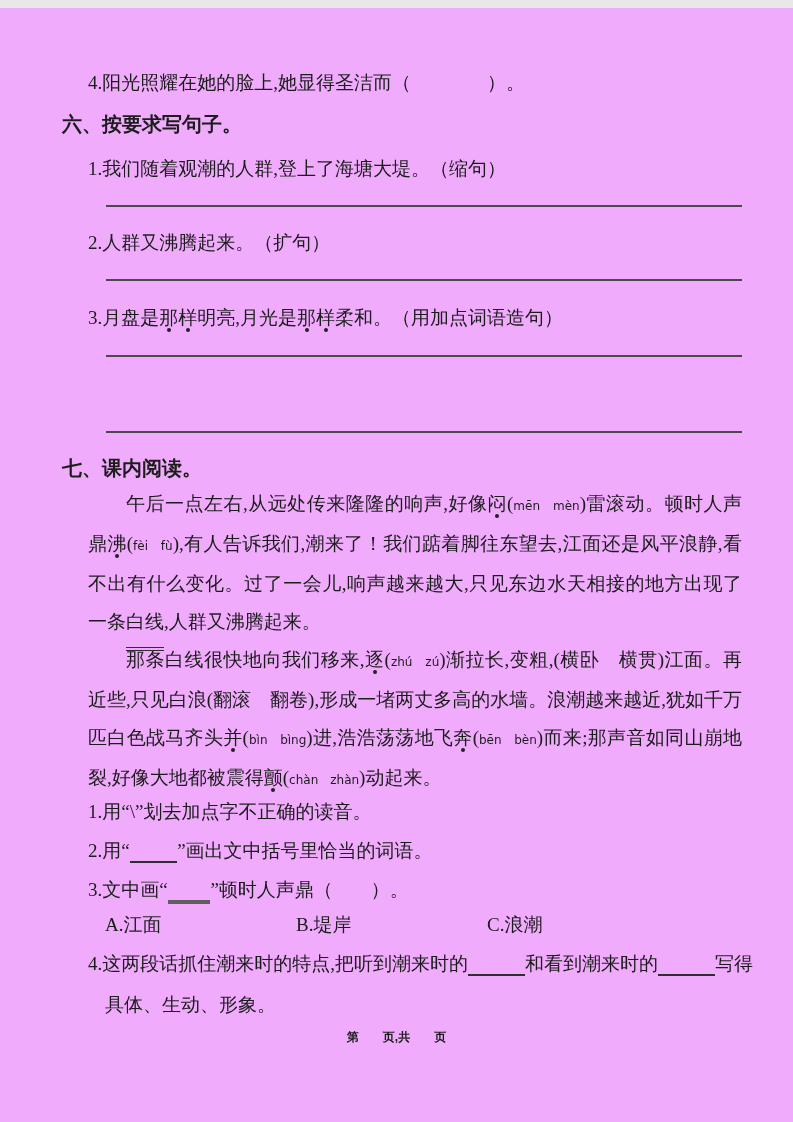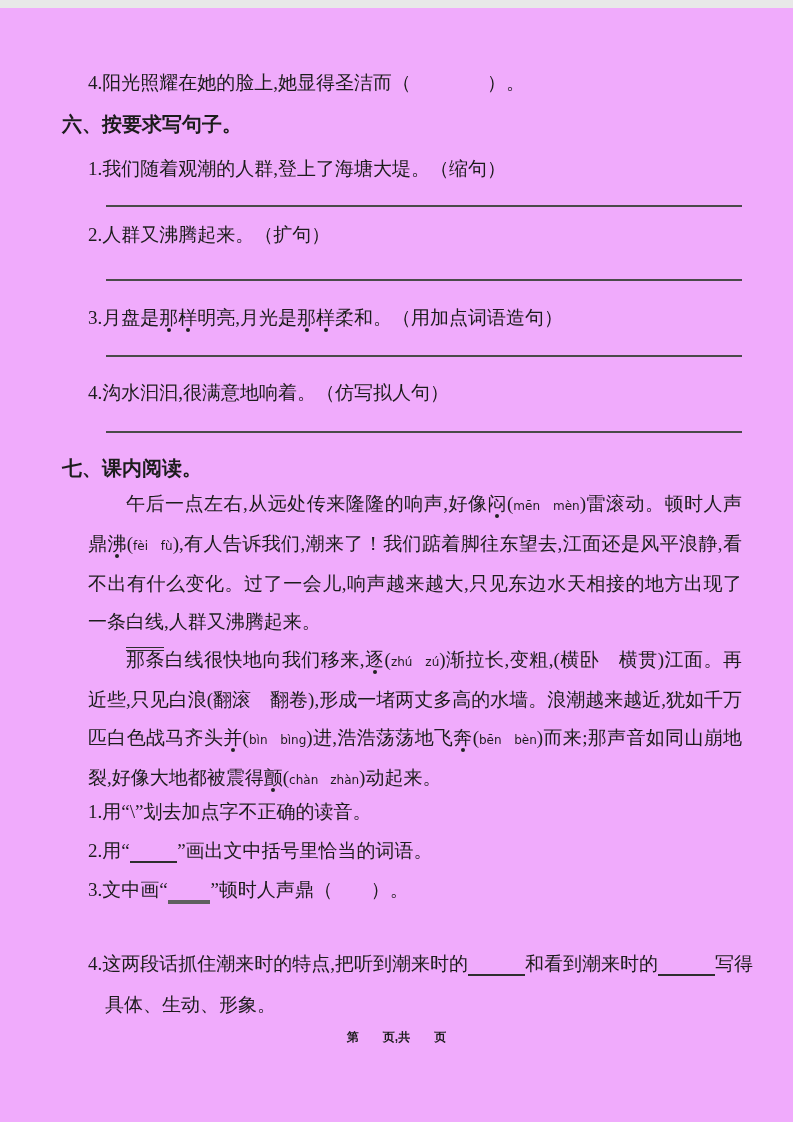--- a/index.html
+++ b/index.html
@@ -45,21 +45,21 @@
     text-decoration-line:underline;
     text-decoration-style:wavy;
     text-decoration-color:#2e2e2e;
     text-underline-offset:4px;
   }
   
   #item-prev{left:88px;top:60px;}
   #h6{left:62px;top:103px;}
   #s6i1{left:88px;top:146px;}
   #rule1{top:197px;}
-  #s6i2{left:88px;top:212px;text-align:center;}
+  #s6i2{left:88px;top:220px;text-align:center;}
   #rule2{top:271px;}
   #s6i3{left:88px;top:295px;}
   #rule3{top:347px;}
   #s6i4{left:88px;top:370px;}
   #rule4{top:423px;}
   #h7{left:62px;top:447px;}
   #q1{left:88px;top:789px;}
   #q2{left:88px;top:828px;}
   #q3{left:88px;top:867px;}
   #opts{left:0;top:904px;width:793px;height:30px;position:absolute;}
@@ -88,33 +88,37 @@
 
   <div class="line" id="s6i1"><span class="seg-txt">1.我们随着观潮的人群,登上了海塘大堤。（缩句）</span></div>
   <div class="answer-rule" id="rule1"></div>
 
   <div class="line" id="s6i2"><span class="seg-txt">2.人群又沸腾起来。（扩句）</span></div>
   <div class="answer-rule" id="rule2"></div>
 
   <div class="line" id="s6i3"><span class="seg-txt">3.月盘是</span><span class="seg-dot">那</span><span class="seg-dot">样</span><span class="seg-txt">明亮,月光是</span><span class="seg-dot">那</span><span class="seg-dot">样</span><span class="seg-txt">柔和。（用加点词语造句）</span></div>
   <div class="answer-rule" id="rule3"></div>
 
-  <div class="line" id="s6i4"><span class="seg-txt">4.沟水汩汩,很满意地响着。（仿写拟人句）</span></div>
   <div class="answer-rule" id="rule4"></div>
 
   <div class="line section-title" id="h7">七、课内阅读。</div>
 
   <div id="passage">
     <p><span class="seg-txt">午后一点左右,从远处传来隆隆的响声,好像</span><span class="seg-dot">闷</span><span class="seg-txt">(</span><span class="seg-pin">mēn　mèn</span><span class="seg-txt">)雷滚动。顿时人声鼎</span><span class="seg-dot">沸</span><span class="seg-txt">(</span><span class="seg-pin">fèi　fù</span><span class="seg-txt">),有人告诉我们,潮来了！我们踮着脚往东望去,江面还是风平浪静,看不出有什么变化。过了一会儿,响声越来越大,只见东边水天相接的地方出现了一条</span><span class="seg-dbl">白线</span><span class="seg-txt">,人群又沸腾起来。</span></p>
     <p><span class="seg-txt">那条白线很快地向我们移来,</span><span class="seg-dot">逐</span><span class="seg-txt">(</span><span class="seg-pin">zhú　zú</span><span class="seg-txt">)渐拉长,变粗,(横卧　横贯)江面。再近些,只见白浪(翻滚　翻卷),形成一堵两丈多高的水墙。浪潮越来越近,犹如千万匹白色战马齐头</span><span class="seg-dot">并</span><span class="seg-txt">(</span><span class="seg-pin">bìn　bìng</span><span class="seg-txt">)进,浩浩荡荡地飞</span><span class="seg-dot">奔</span><span class="seg-txt">(</span><span class="seg-pin">bēn　bèn</span><span class="seg-txt">)而来;那声音如同山崩地裂,好像大地都被震得</span><span class="seg-dot">颤</span><span class="seg-txt">(</span><span class="seg-pin">chàn　zhàn</span><span class="seg-txt">)动起来。</span></p>
   </div>
 
   <div class="line" id="q1"><span class="seg-txt">1.用“\”划去加点字不正确的读音。</span></div>
   <div class="line" id="q2"><span class="seg-txt">2.用“</span><span class="seg-blank">&nbsp;&nbsp;&nbsp;&nbsp;&nbsp;&nbsp;&nbsp;&nbsp;&nbsp;&nbsp;</span><span class="seg-txt">”画出文中括号里恰当的词语。</span></div>
   <div class="line" id="q3"><span class="seg-txt">3.文中画“</span><span class="seg-thick">&nbsp;&nbsp;&nbsp;&nbsp;&nbsp;&nbsp;&nbsp;&nbsp;&nbsp;</span><span class="seg-txt">”顿时人声鼎（　　）。</span></div>
 
+  <div id="opts">
+    <span class="opt" id="optA">A.江面</span>
+    <span class="opt" id="optB">B.堤岸</span>
+    <span class="opt" id="optC">C.浪潮</span>
+  </div>
 
   <div class="line" id="q4a"><span class="seg-txt">4.这两段话抓住潮来时的特点,把听到潮来时的</span><span class="seg-blank">&nbsp;&nbsp;&nbsp;&nbsp;&nbsp;&nbsp;&nbsp;&nbsp;&nbsp;&nbsp;&nbsp;&nbsp;</span><span class="seg-txt">和看到潮来时的</span><span class="seg-blank">&nbsp;&nbsp;&nbsp;&nbsp;&nbsp;&nbsp;&nbsp;&nbsp;&nbsp;&nbsp;&nbsp;&nbsp;</span><span class="seg-txt">写得</span></div>
   <div class="line" id="q4b">具体、生动、形象。</div>
 
   <div id="footer">第　　页,共　　页</div>
 
 </div>
 
 </body></html>

